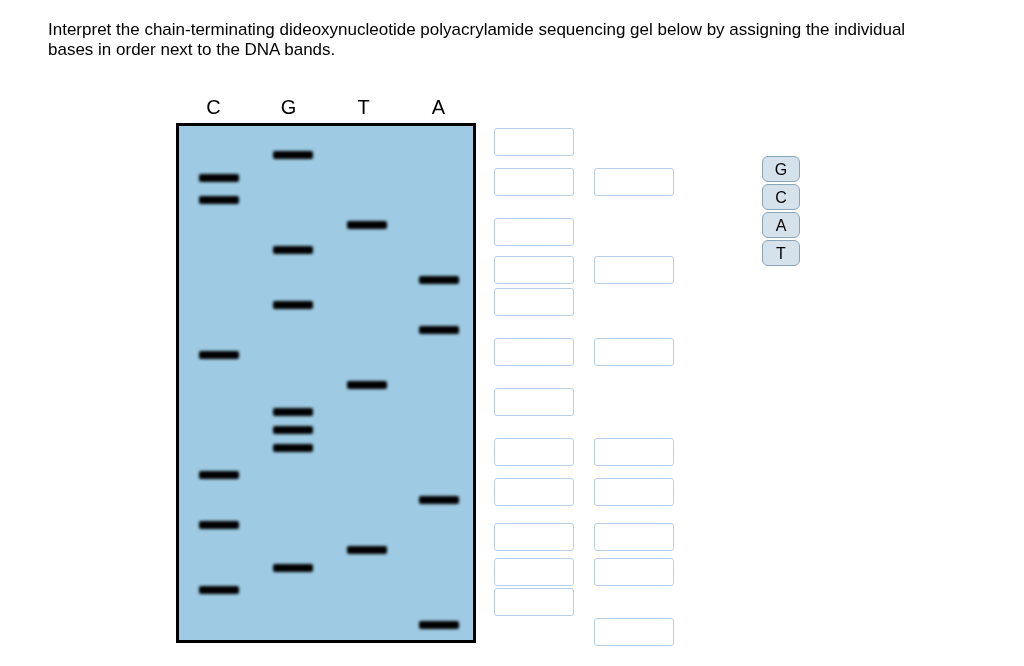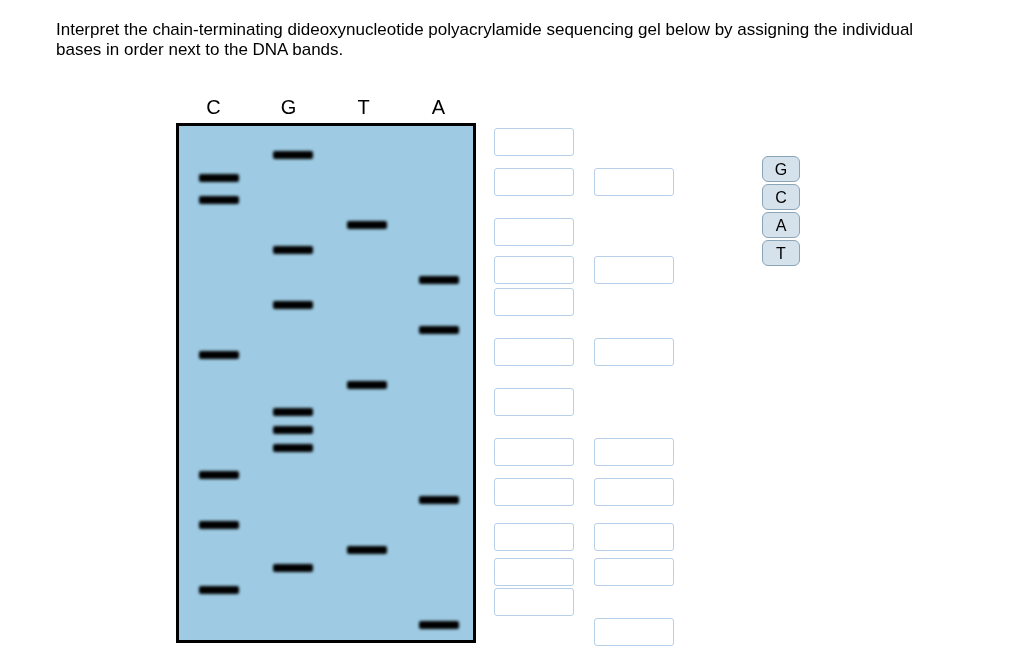--- a/index.html
+++ b/index.html
@@ -7,21 +7,21 @@
     padding: 0;
     font-family: Arial, Helvetica, sans-serif;
     background: #ffffff;
     width: 1024px;
     height: 666px;
     position: relative;
   }
   .instruction {
     position: absolute;
     top: 20px;
-    left: 56px;
+    left: 48px;
     width: 900px;
     font-size: 17px;
     line-height: 1.15;
     color: #000;
   }
   .gel-wrapper {
     position: absolute;
     top: 96px;
     left: 176px;
   }

